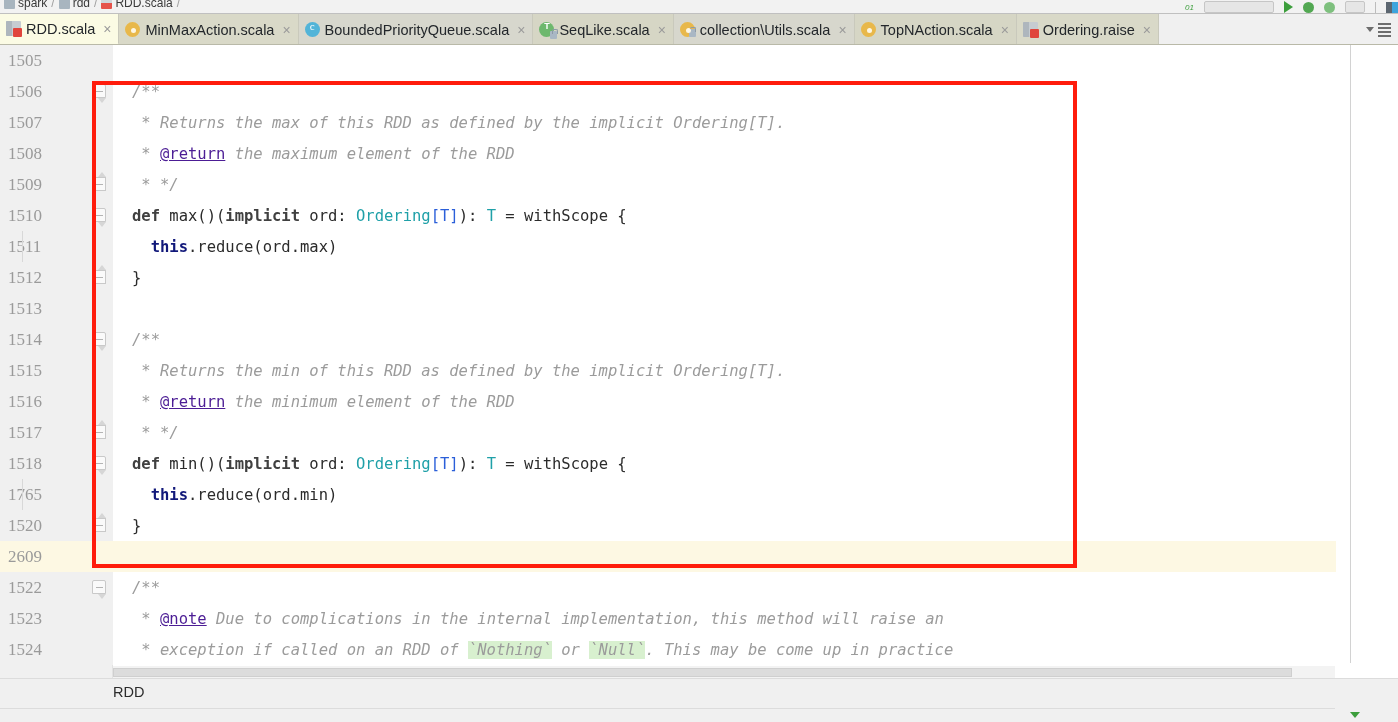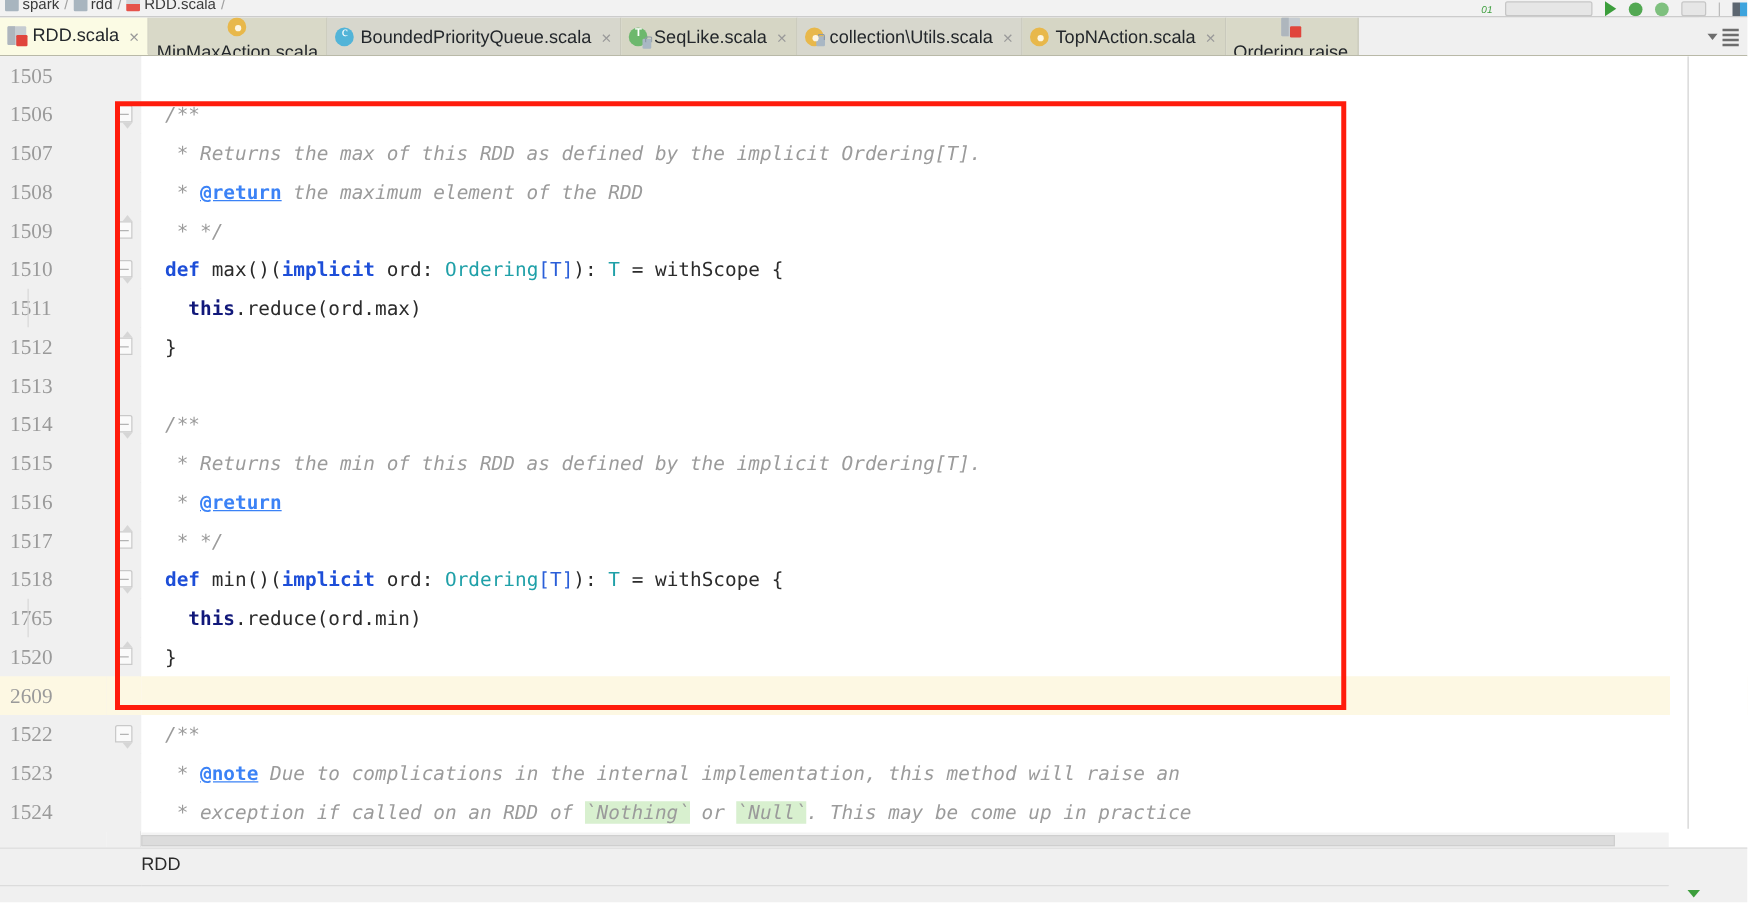--- a/index.html
+++ b/index.html
@@ -75,21 +75,21 @@
     white-space: nowrap;
     border-right: 1px solid #c9c9bc;
     position: relative;
     cursor: default;
     background: #d7d7cd;
   }
   .tab.active {
     background: #fbfbe4;
     border-bottom: 2px solid #fbfbe4;
   }
-  .tab.alt { background: #d9d9c8; flex-direction: column; }
+  .tab.alt { background: #d9d9c8; }
   .tab.alt2 { background: #d6d6c5; }
   .tab-close {
     font-size: 14px; color: #9a9a9a; margin-left: 3px;
     line-height: 1; cursor: pointer;
   }
   .tab-ico { width: 15px; height: 15px; position: relative; flex: 0 0 auto; }
 
   .fi-scala {
     background: #c6ccd1;
     border-radius: 1px;
@@ -240,22 +240,22 @@
     border-left: 4px solid transparent; border-right: 4px solid transparent;
     border-bottom: 5px solid #d6d6d6;
   }
   .indent-guide {
     position: absolute; left: 22px; top: 0;
     width: 1px; height: 31px; background: #d8d8d8;
   }
 
   
   .c-comment { color: #9b9b9b; font-style: italic; }
-  .c-tag { color: #3b82f6; font-weight: bold; text-decoration: underline; font-style: normal; }
-  .c-kw { color: #1d4ed8; font-weight: bold; }
+  .c-tag { color: #4c1d95; font-weight: normal; text-decoration: underline; font-style: normal; }
+  .c-kw { color: #404040; font-weight: bold; }
   .c-type { color: #1fa0a8; }
   .c-generic { color: #2b5fd9; }
   .c-plain { color: #2b2b2b; }
   .c-this { color: #11187a; font-weight: bold; }
   .c-code-lit { background: #d8f0cf; }
 
   
   .redbox {
     position: absolute;
     left: 92px; top: 36px;
@@ -469,21 +469,21 @@
           <div class="code-cell"><span class="c-comment">/**</span></div>
         </div>
         <div class="row">
           <div class="lineno-cell">1515</div>
           <div class="fold-cell"></div>
           <div class="code-cell"><span class="c-comment"> * Returns the min of this RDD as defined by the implicit Ordering[T].</span></div>
         </div>
         <div class="row">
           <div class="lineno-cell">1516</div>
           <div class="fold-cell"></div>
-          <div class="code-cell"><span class="c-comment"> * </span><span class="c-tag">@return</span></div>
+          <div class="code-cell"><span class="c-comment"> * </span><span class="c-tag">@return</span><span class="c-comment"> the minimum element of the RDD</span></div>
         </div>
         <div class="row">
           <div class="lineno-cell">1517</div>
           <div class="fold-cell">
             <span class="fold-mark open-bot"></span>
           </div>
           <div class="code-cell"><span class="c-comment"> * */</span></div>
         </div>
         <div class="row">
           <div class="lineno-cell">1518</div>

